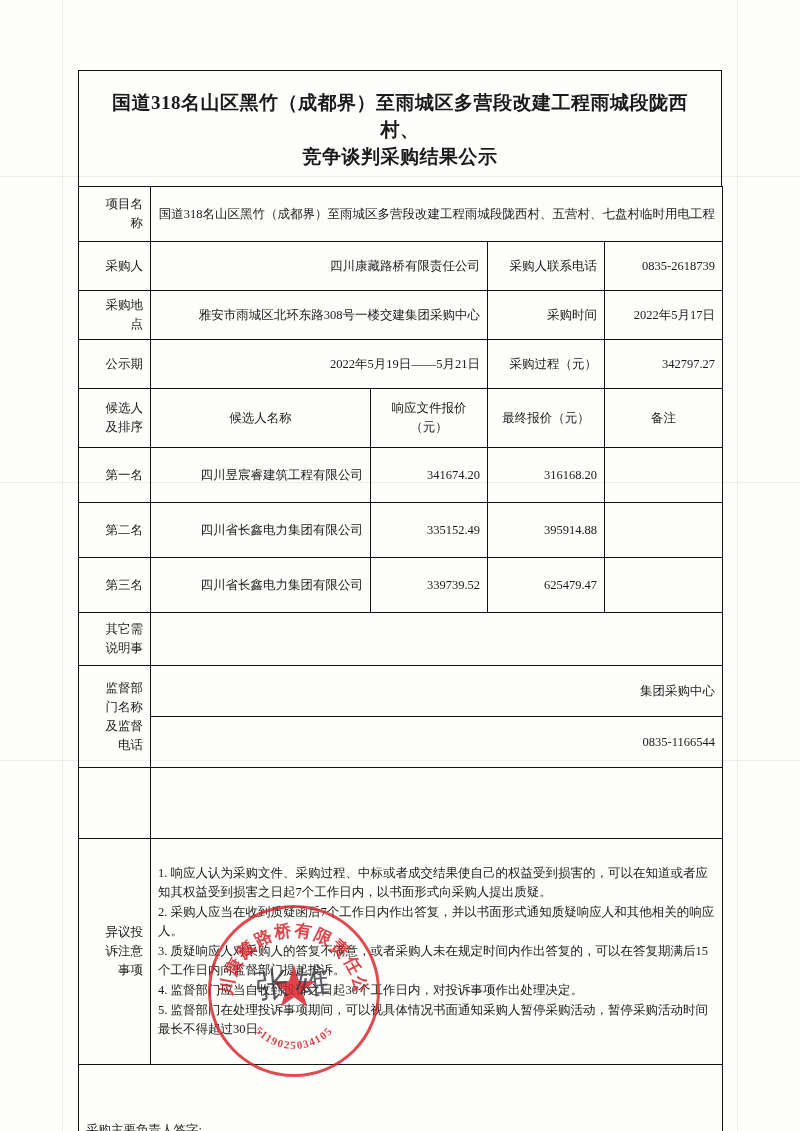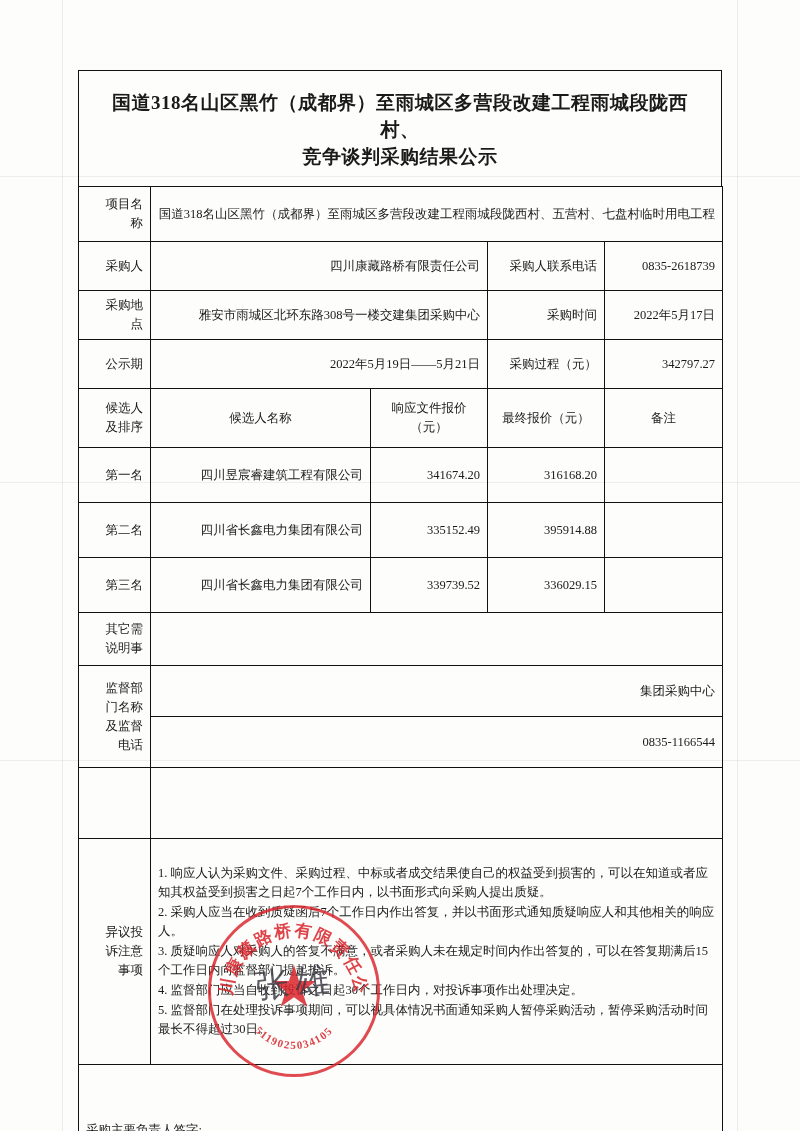--- a/index.html
+++ b/index.html
@@ -230,21 +230,21 @@
       <td class="val" colspan="2">四川省长鑫电力集团有限公司</td>
       <td class="ctr">335152.49</td>
       <td class="ctr">395914.88</td>
       <td class="ctr"></td>
     </tr>
 
     <tr>
       <td class="ctr" style="height:44px">第三名</td>
       <td class="val" colspan="2">四川省长鑫电力集团有限公司</td>
       <td class="ctr">339739.52</td>
-      <td class="ctr">336029.15</td>
+      <td class="ctr">625479.47</td>
       <td class="ctr"></td>
     </tr>
 
     <tr>
       <td class="lbl" style="height:42px">其它需
 说明事</td>
       <td class="val" colspan="5"></td>
     </tr>
 
     <tr>

